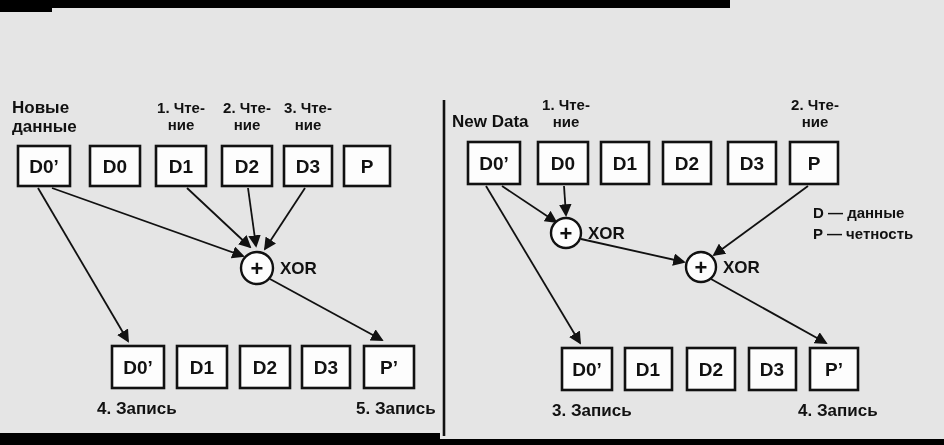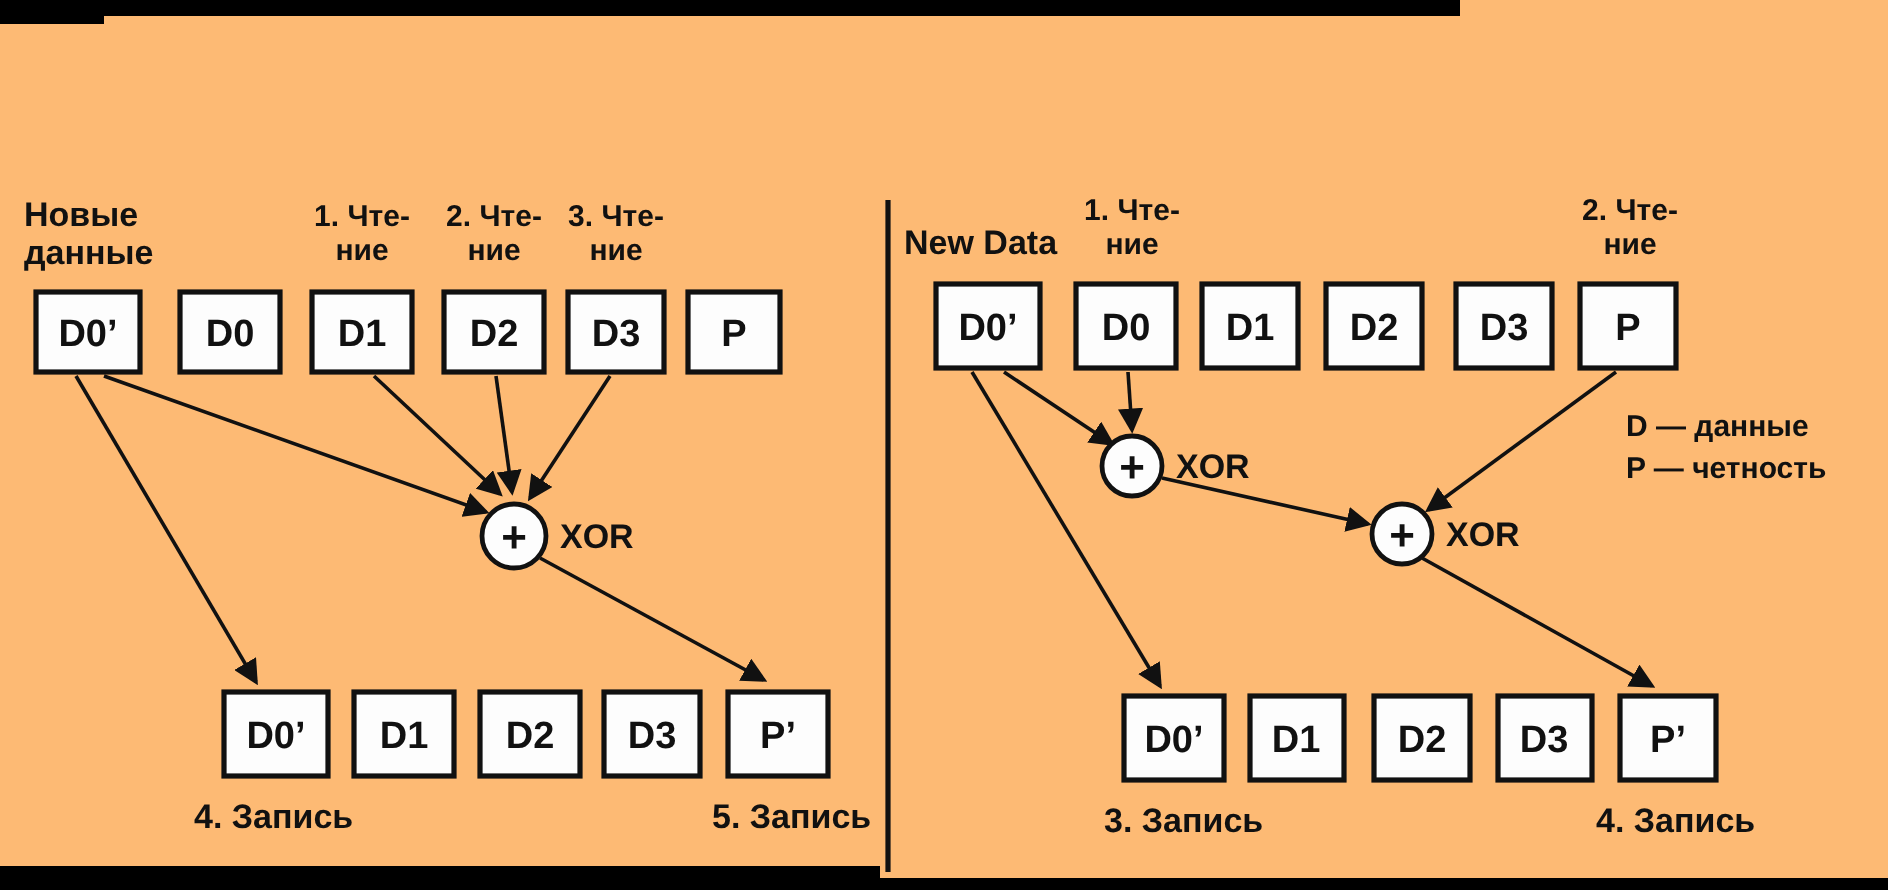--- a/index.html
+++ b/index.html
@@ -5,21 +5,21 @@
   html, body {
     margin: 0;
     padding: 0;
     background: #fdfdfd;
     font-family: "Liberation Sans", sans-serif;
   }
   .stage {
     position: relative;
     width: 944px;
     height: 445px;
-    background: #fdba74;
+    background: #e5e5e5;
     overflow: hidden;
   }
   svg { display: block; }
   text {
     font-family: "Liberation Sans", sans-serif;
     fill: #111;
   }
   .box-label { font-size: 19px; font-weight: bold; }
   .read-label { font-size: 15px; font-weight: bold; }
   .write-label { font-size: 17px; font-weight: bold; }

